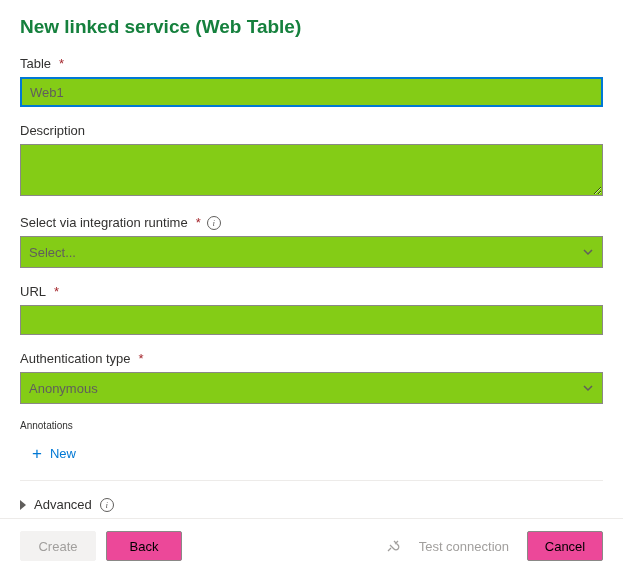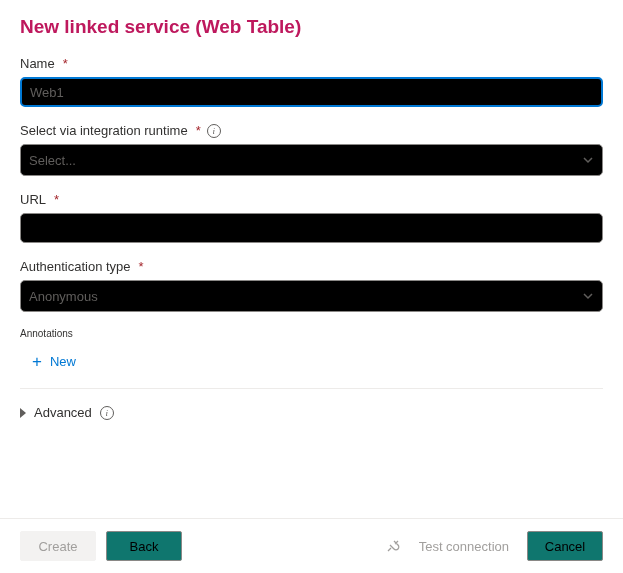--- a/index.html
+++ b/index.html
@@ -9,21 +9,21 @@
       color: #323130;
       background: #fff;
       width: 623px;
       height: 573px;
       position: relative;
     }
     .panel { padding: 16px 20px 0 20px; }
     .page-title {
       font-size: 19px;
       font-weight: 600;
-      color: #be185d;
+      color: #15803d;
       margin-bottom: 18px;
     }
     .field { margin-bottom: 16px; }
     .field-label {
       font-size: 13px;
       color: #323130;
       margin-bottom: 6px;
       display: flex;
       align-items: center;
       gap: 6px;
@@ -37,25 +37,25 @@
       align-items: center;
       justify-content: center;
       font-size: 9px;
       color: #605e5c;
       font-style: italic;
       font-family: Georgia, serif;
     }
     .text-input, .textarea, .select {
       width: 100%;
       border: 1px solid #8a8886;
-      border-radius: 5px;
+      border-radius: 0;
       font-family: inherit;
       font-size: 13px;
       color: #605e5c;
-      background: #000000;
+      background: #84cc16;
     }
     .text-input { height: 30px; padding: 0 8px; }
     .text-input.focused {
       border: 2px solid #0078d4;
       outline: none;
     }
     .textarea {
       height: 52px;
       padding: 6px 8px;
       resize: both;
@@ -115,21 +115,21 @@
       padding: 12px 20px;
       display: flex;
       align-items: center;
       justify-content: space-between;
     }
     .footer-left, .footer-right { display: flex; align-items: center; gap: 10px; }
     .btn {
       min-width: 76px;
       height: 30px;
       border: 1px solid #8a8886;
-      background: #0f766e;
+      background: #ec4899;
       border-radius: 2px;
       font-size: 13px;
       cursor: pointer;
       padding: 0 14px;
     }
     .btn.disabled {
       background: #f3f2f1;
       color: #a19f9d;
       border-color: #f3f2f1;
       cursor: default;
@@ -148,26 +148,32 @@
     .plug-icon { stroke: #a19f9d; stroke-width: 1.3; fill: none; }
   </style>
 </head>
 <body>
 
 <div class="panel">
   <h1 class="page-title">New linked service (Web Table)</h1>
 
   <div class="field">
     <div class="field-label">
-      <span>Name</span>
+      <span>Table</span>
         <span class="required">*</span>
     </div>
     <input type="text" class="text-input focused" value="Web1" style="">
   </div>
 
+  <div class="field">
+    <div class="field-label">
+      <span>Description</span>
+    </div>
+    <textarea class="textarea" style=""></textarea>
+  </div>
 
   <div class="field">
     <div class="field-label">
       <span>Select via integration runtime</span>
         <span class="required">*</span>
       <span class="info-icon">i</span>
     </div>
     <div class="select">
       <span class="placeholder">Select...</span>
       <svg class="chevron" viewBox="0 0 12 12">

